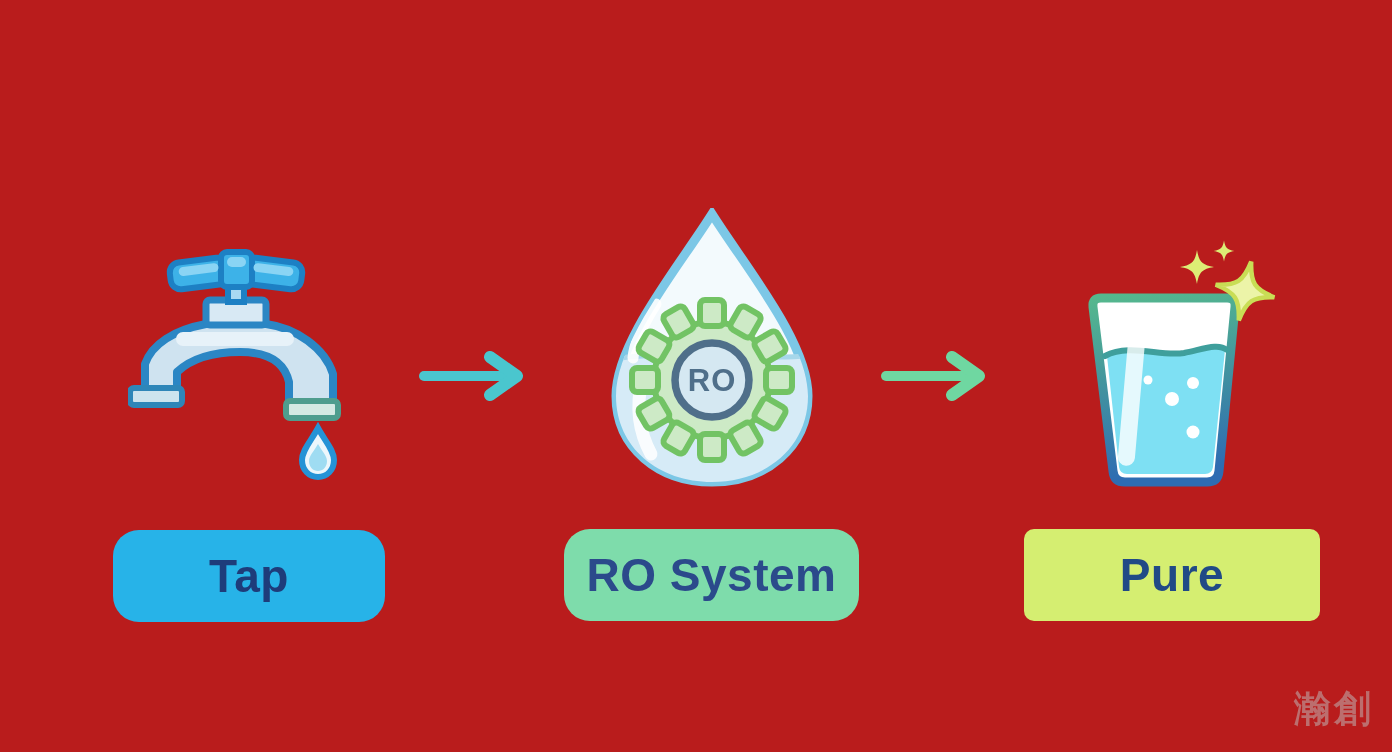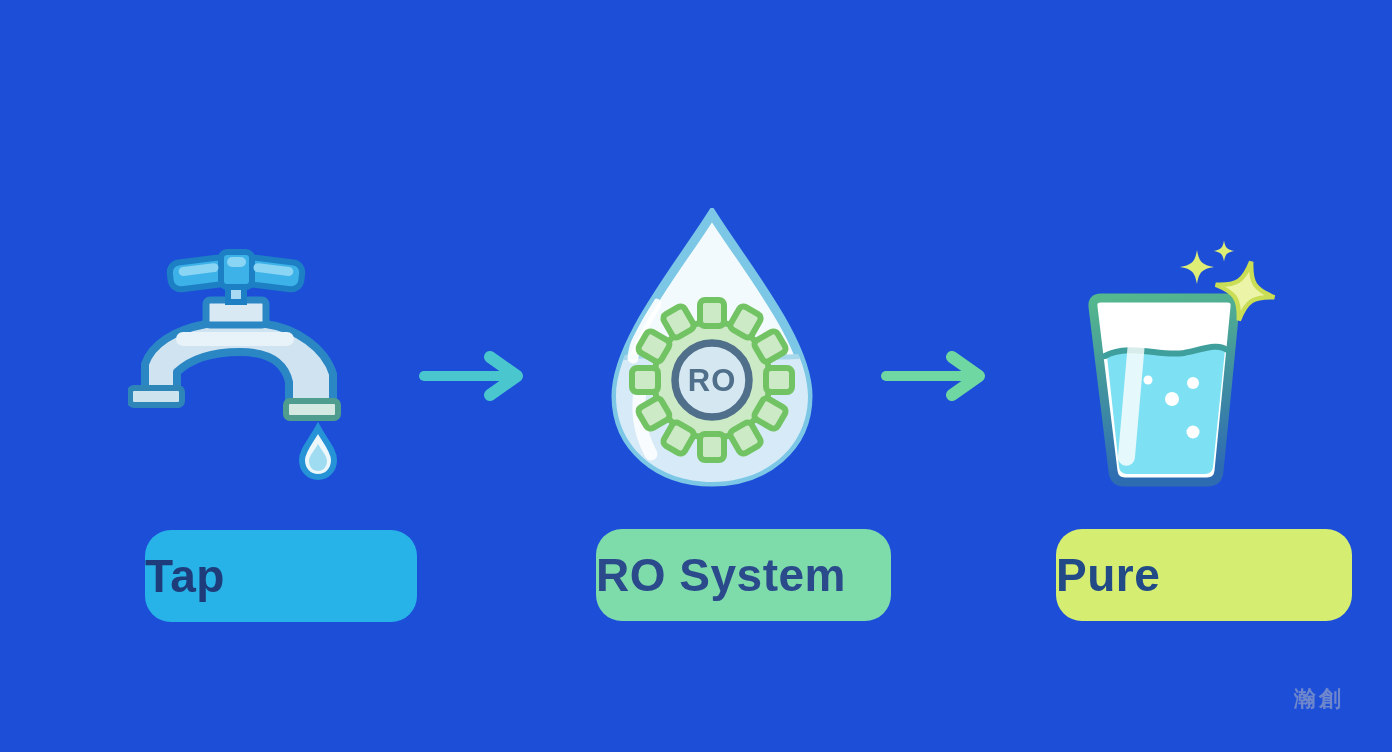--- a/index.html
+++ b/index.html
@@ -1,44 +1,44 @@
 <!DOCTYPE html>
 <html><head>
 <meta charset="utf-8">
 <style>
   * { margin: 0; padding: 0; box-sizing: border-box; }
   html, body { background: #ffffff; }
   #canvas {
     position: relative;
     width: 1392px;
     height: 752px;
-    background: #1d4ed8;
+    background: #b91c1c;
     overflow: hidden;
     font-family: "Liberation Sans", sans-serif;
   }
   .abs { position: absolute; }
   .pill {
     position: absolute;
     height: 92px;
     border-radius: 26px;
     display: flex;
     align-items: center;
+    justify-content: center;
     font-size: 46px;
     font-weight: bold;
     letter-spacing: 0.5px;
-    margin-left: 32px;
   }
   .pill-tap  { left: 113px;  top: 530px; width: 272px; background: #27b3e8; color: #1e3c7a; }
   .pill-ro   { left: 564px;  top: 529px; width: 295px; background: #7edcab; color: #2b4a8b; }
-  .pill-pure { left: 1024px; top: 529px; width: 296px; background: #d5ee71; color: #214a86; }
+  .pill-pure { left: 1024px; top: 529px; width: 296px; background: #d5ee71; color: #214a86; border-radius: 10px; }
   .watermark {
     position: absolute;
     left: 1294px;
     top: 684px;
-    font-size: 22px;
+    font-size: 37px;
     font-weight: bold;
     color: #bfbfbf;
     opacity: 0.5;
     letter-spacing: 3px;
     font-family: "DejaVu Sans", sans-serif;
   }
 </style>
 </head>
 <body>
 

